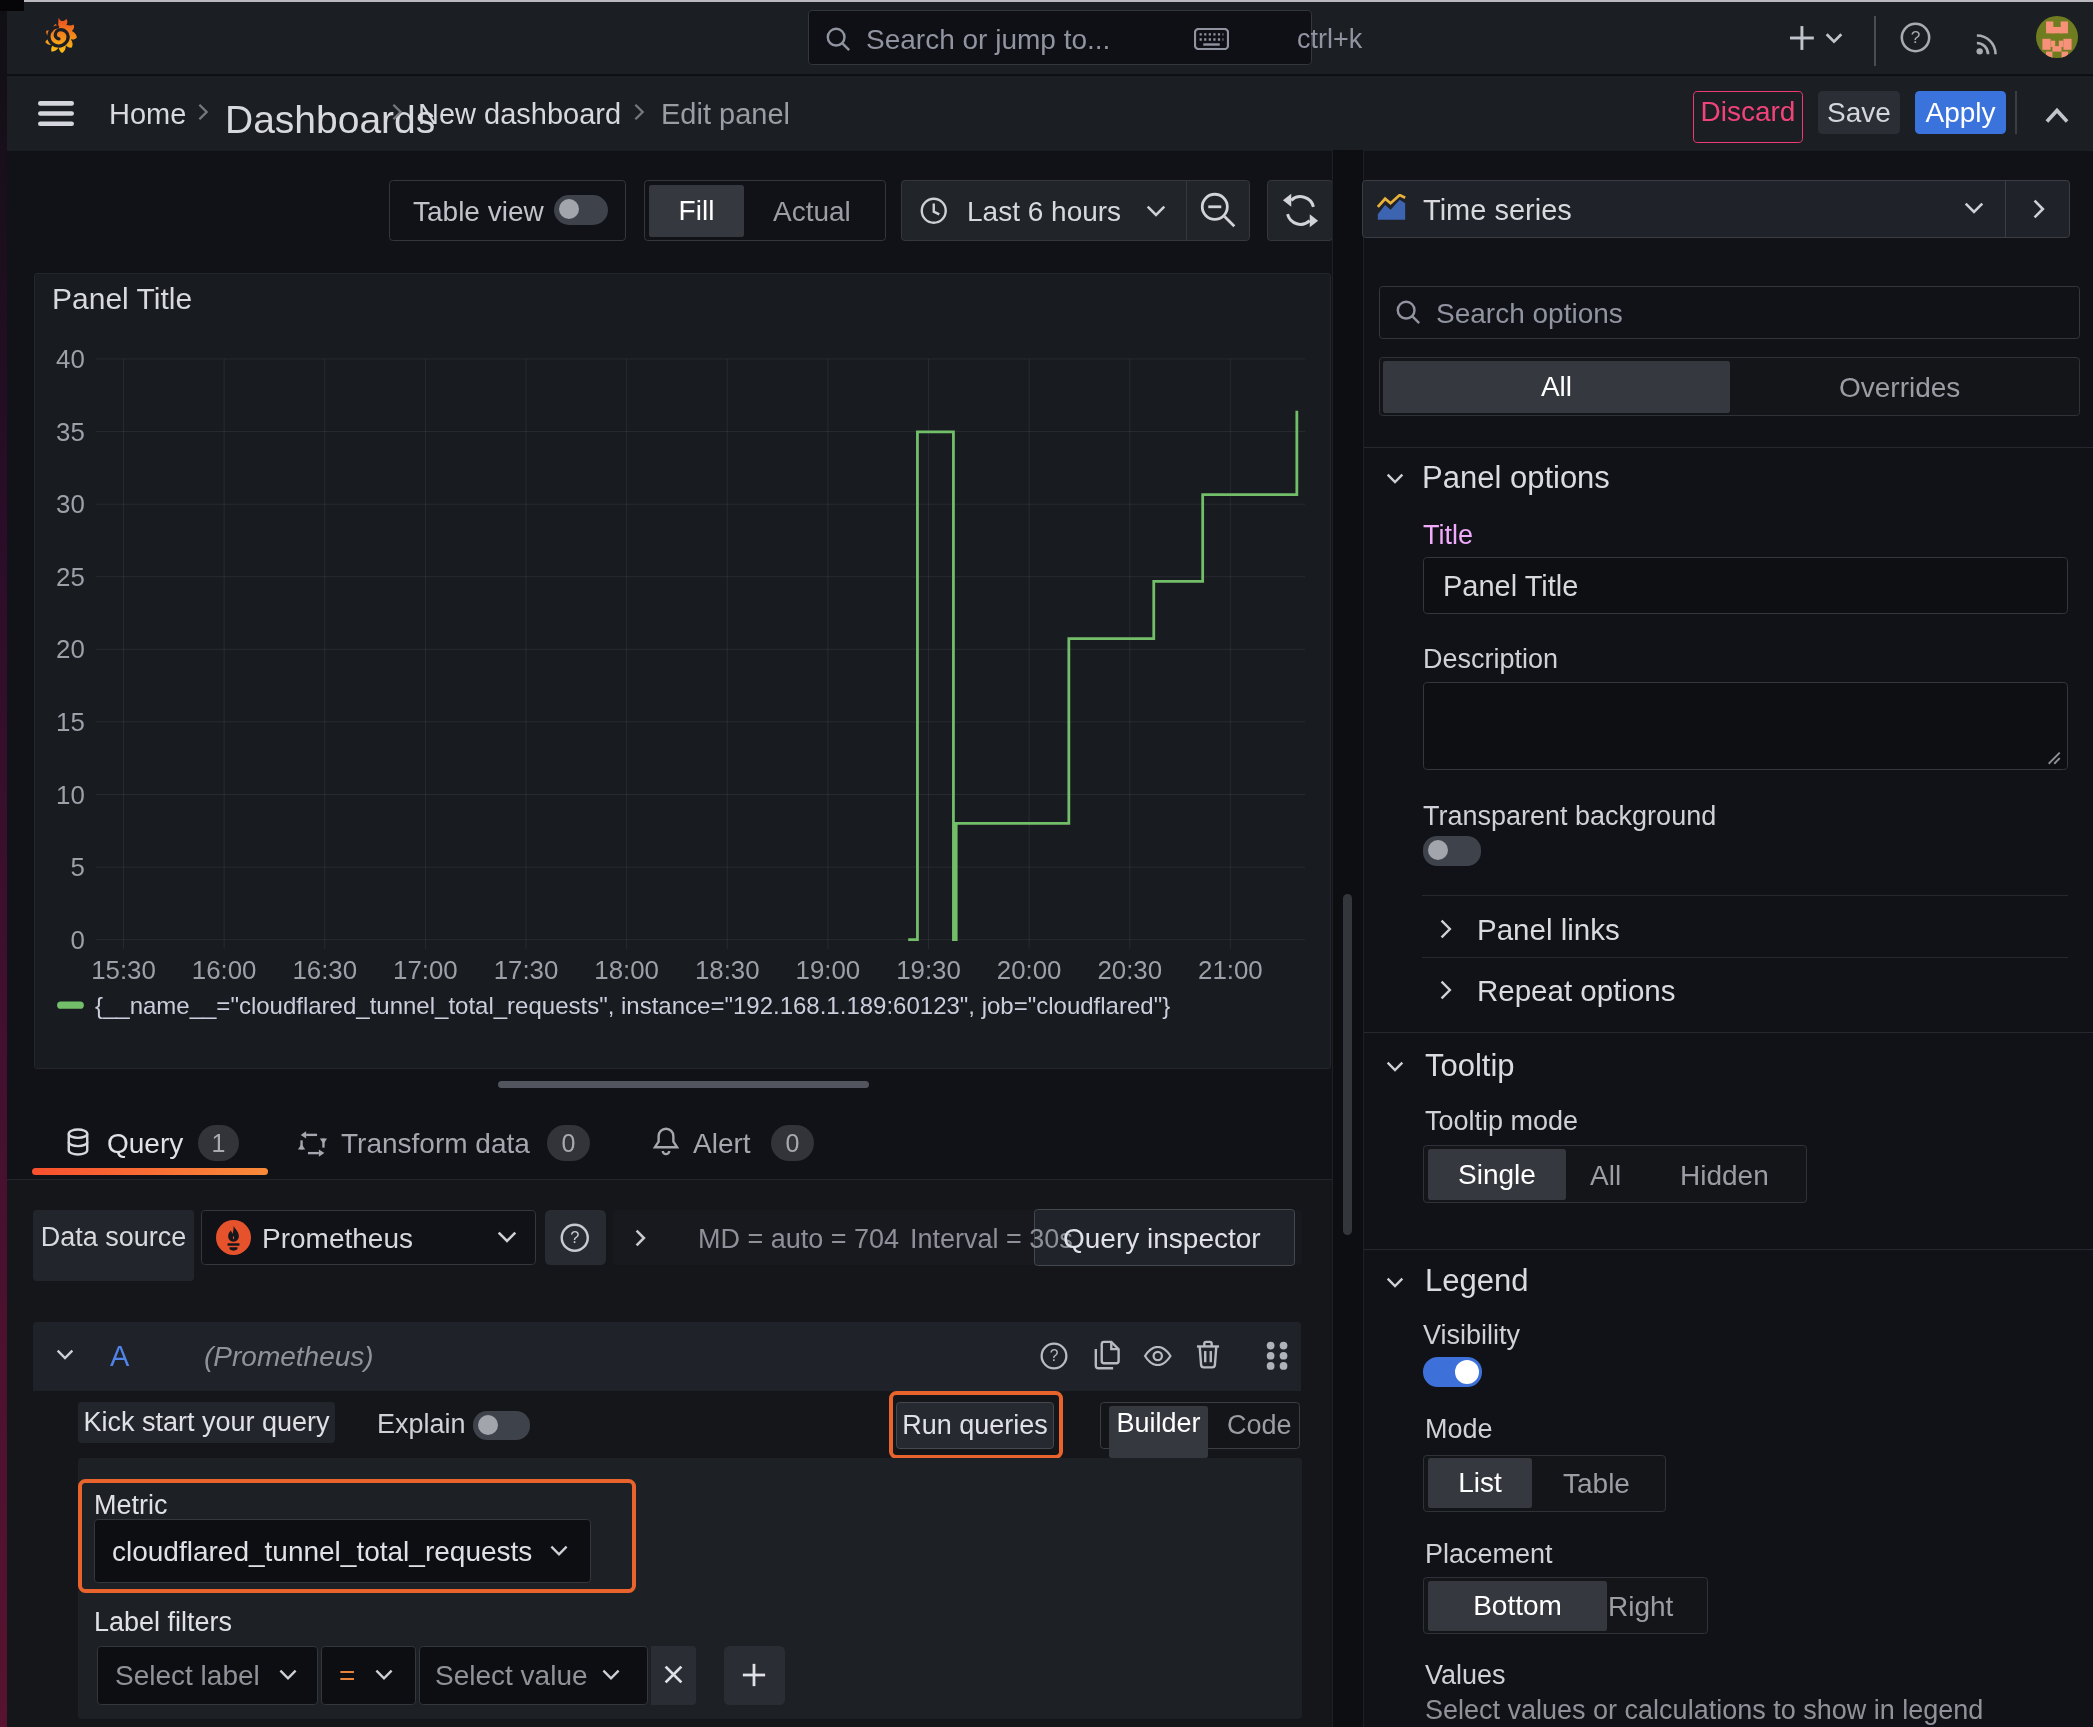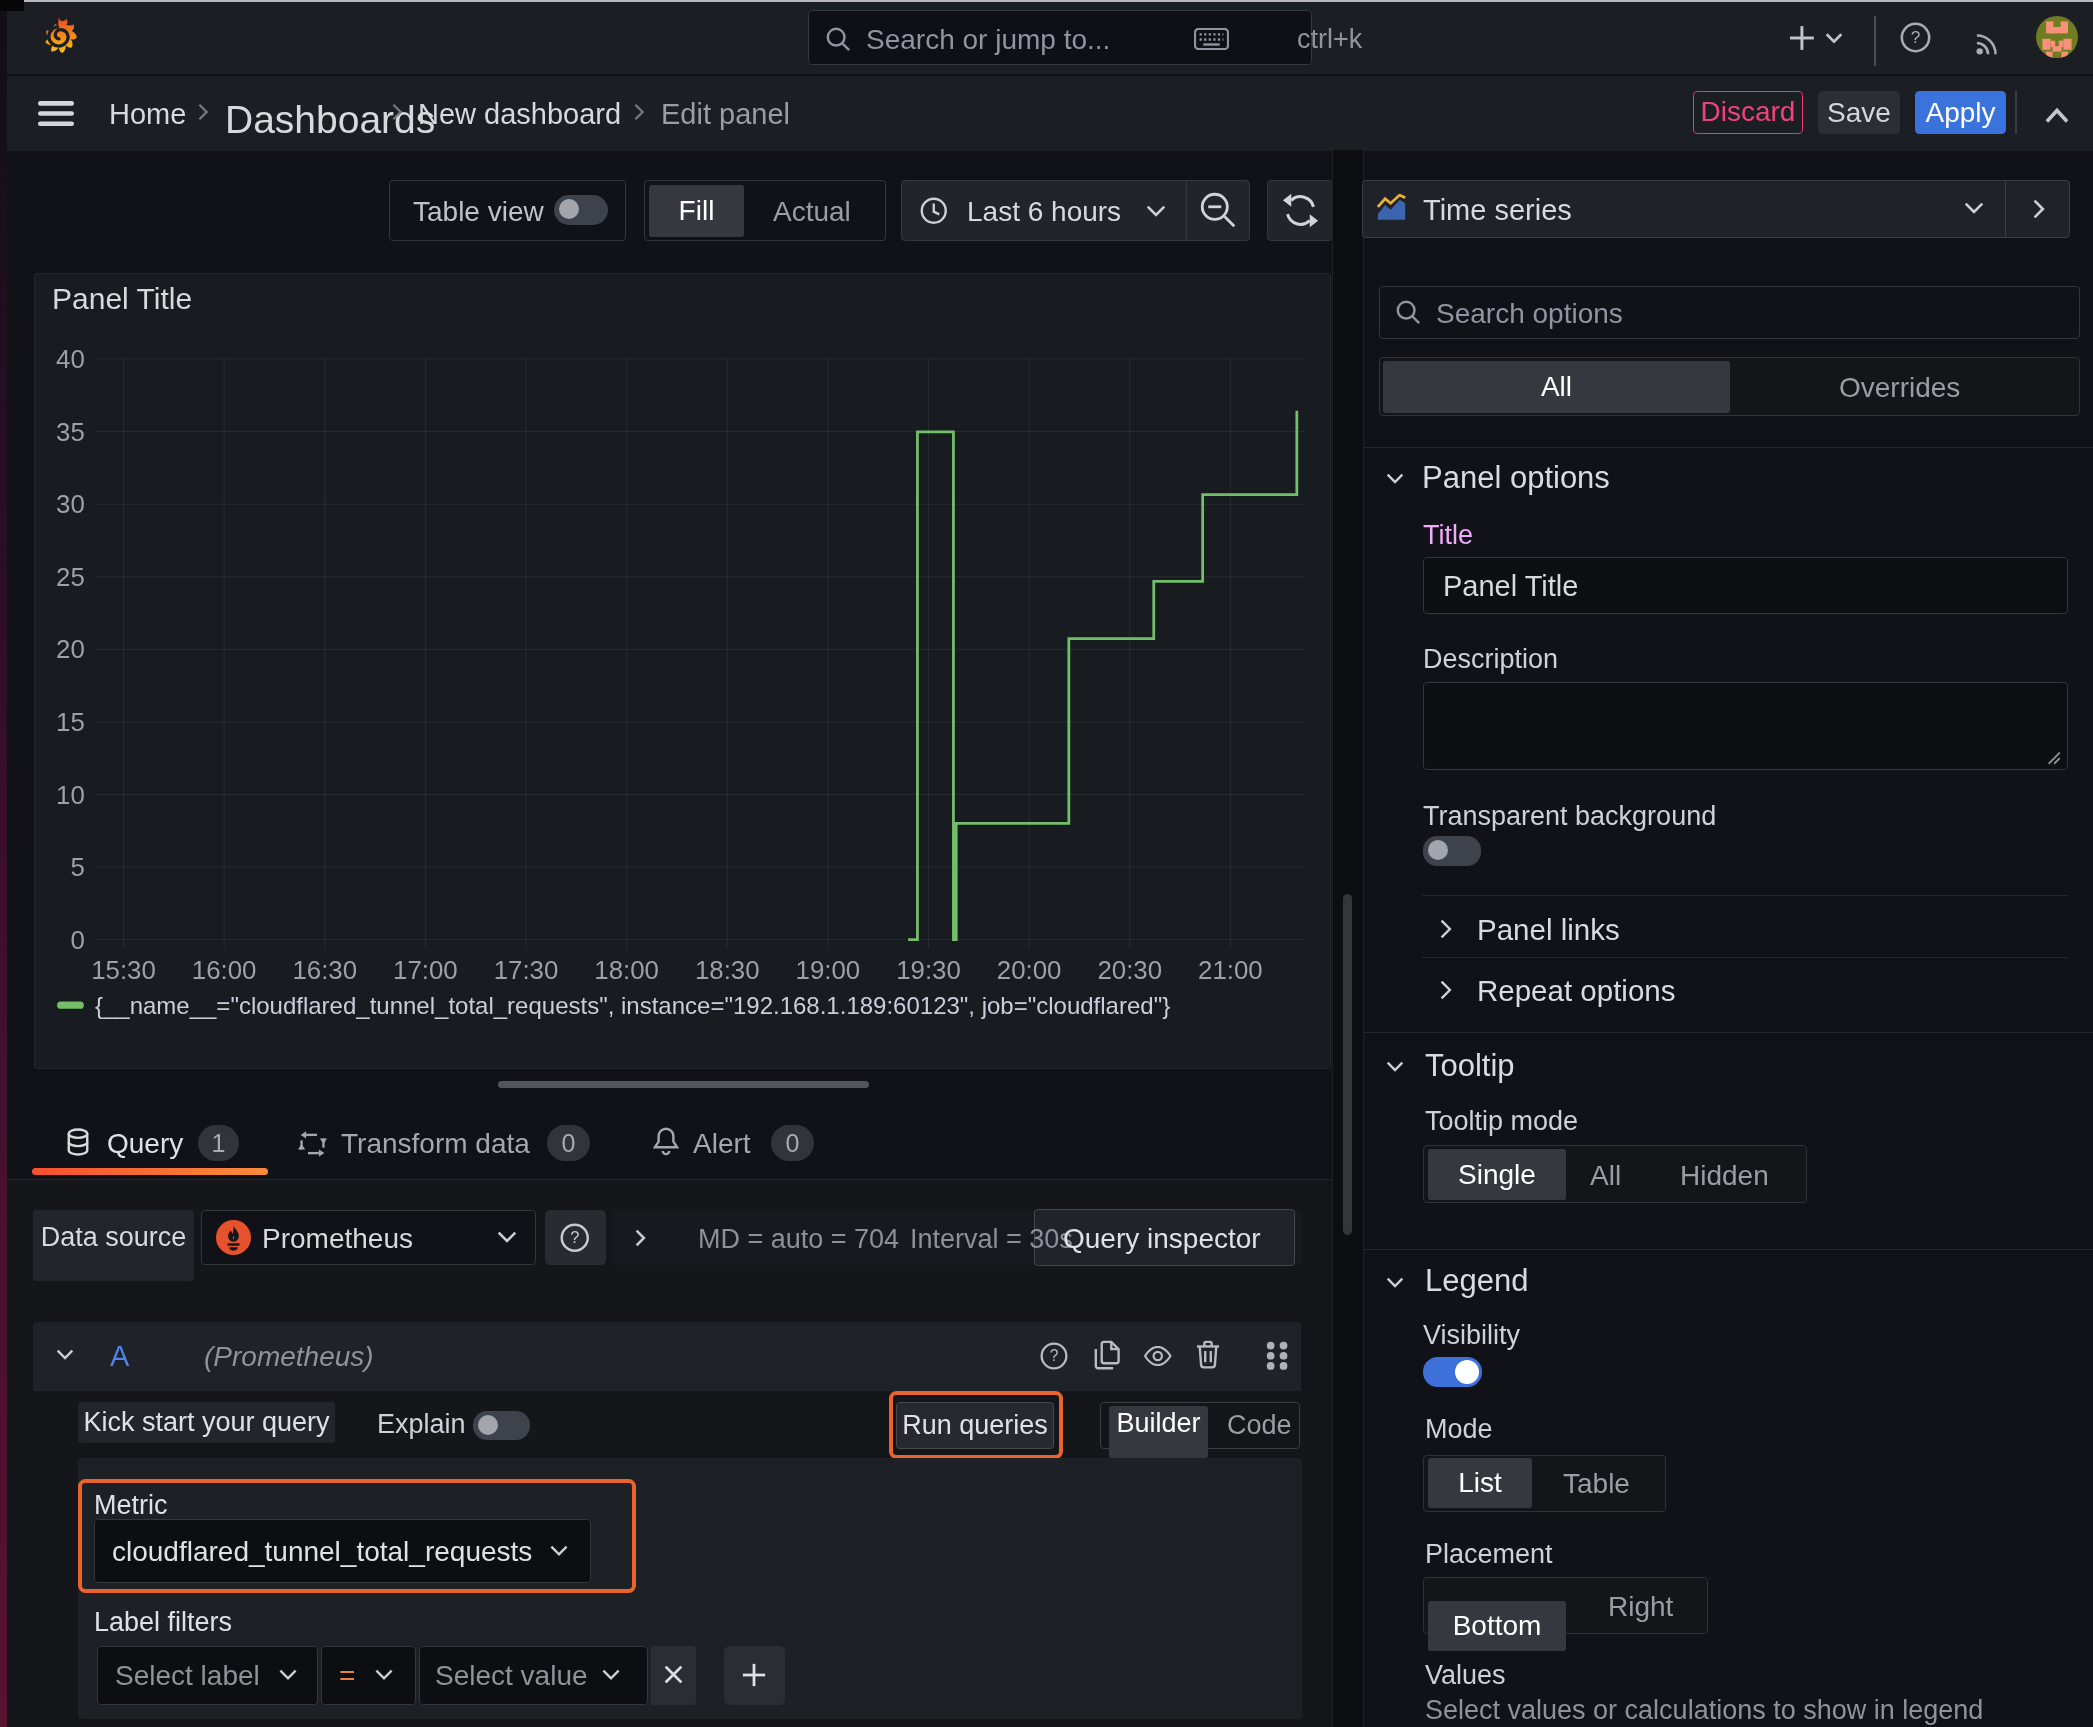--- a/index.html
+++ b/index.html
@@ -109,21 +109,21 @@
 <div class="abs txt" style="left:225px;top:98px;font-size:39px;color:#d8d9dd;">Dashboards</div>
 <svg class="abs" style="left:387px;top:102px;" width="20" height="20" viewBox="0 0 22 22">
       <polyline points="7,3 15,11 7,19" fill="none" stroke="#76787f" stroke-width="2.6"></polyline>
     </svg>
 <div class="abs txt" style="left:418px;top:98px;font-size:29px;color:#d8d9dd;">New dashboard</div>
 <svg class="abs" style="left:629px;top:102px;" width="20" height="20" viewBox="0 0 22 22">
       <polyline points="7,3 15,11 7,19" fill="none" stroke="#76787f" stroke-width="2.6"></polyline>
     </svg>
 <div class="abs txt" style="left:661px;top:98px;font-size:29px;color:#9b9da5;">Edit panel</div>
 
-<div class="abs txt" style="left:1693px;top:91px;width:110px;height:43px;border:1.8px solid #ef3b72;border-radius:4.6px;color:#f0437a;font-size:28px;text-align:center;line-height:40px;">Discard</div>
+<div class="abs txt" style="left:1693px;top:91px;width:110px;height:52px;border:1.8px solid #ef3b72;border-radius:4.6px;color:#f0437a;font-size:28px;text-align:center;line-height:40px;">Discard</div>
 <div class="abs txt" style="left:1818px;top:91px;width:82px;height:43px;background:#2b2e34;border-radius:4.6px;color:#d5d6dc;font-size:28px;text-align:center;line-height:43px;">Save</div>
 <div class="abs txt" style="left:1915px;top:91px;width:91px;height:43px;background:#3b73dd;border-radius:4.6px;color:#ffffff;font-size:28px;text-align:center;line-height:43px;">Apply</div>
 <div class="abs" style="left:2015px;top:91px;width:1.8px;height:43px;background:#3a3d44;"></div>
 <svg class="abs" style="left:2044px;top:105px;" width="26" height="22" viewBox="0 0 28 24">
       <polyline points="3,18 14,6 25,18" fill="none" stroke="#c3c5cd" stroke-width="4"></polyline>
     </svg>
 
 <div class="abs" style="left:0;top:0;width:6.5px;height:1728px;background:linear-gradient(#101014,#2a0d28 30%,#43102f 60%,#571330);"></div>
 
 <div class="abs" style="left:389px;top:180px;width:237px;height:61px;border:0.9px solid #33363d;border-radius:3.7px;"></div>
@@ -446,19 +446,19 @@
     </svg>
 <div class="abs txt" style="left:1425px;top:1263px;font-size:31px;color:#dadbe0;font-weight:500;">Legend</div>
 <div class="abs txt" style="left:1423px;top:1320px;font-size:27px;color:#d0d1d8;">Visibility</div>
 <div class="abs toggle-on" style="left:1423px;top:1357px;"></div>
 <div class="abs txt" style="left:1425px;top:1414px;font-size:27px;color:#d0d1d8;">Mode</div>
 <div class="abs seg-wrap" style="left:1423px;top:1455px;width:243px;height:57px;"></div>
 <div class="abs seg-on txt" style="left:1428px;top:1458px;width:104px;height:50px;font-size:28px;text-align:center;line-height:50px;font-weight:500;">List</div>
 <div class="abs txt" style="left:1563px;top:1468px;font-size:28px;color:#9b9da5;">Table</div>
 <div class="abs txt" style="left:1425px;top:1539px;font-size:27px;color:#d0d1d8;">Placement</div>
 <div class="abs seg-wrap" style="left:1423px;top:1577px;width:285px;height:57px;"></div>
-<div class="abs seg-on txt" style="left:1428px;top:1581px;width:138px;height:50px;font-size:28px;text-align:center;line-height:50px;font-weight:500;margin-top:20px;">Bottom</div>
+<div class="abs seg-on txt" style="left:1428px;top:1581px;width:179px;height:50px;font-size:28px;text-align:center;line-height:50px;font-weight:500;">Bottom</div>
 <div class="abs txt" style="left:1608px;top:1591px;font-size:28px;color:#9b9da5;">Right</div>
 <div class="abs txt" style="left:1425px;top:1660px;font-size:27px;color:#d0d1d8;">Values</div>
 <div class="abs txt" style="left:1425px;top:1695px;font-size:27px;color:#90929a;">Select values or calculations to show in legend</div>
 
 </div>
 
 
 </body></html>

